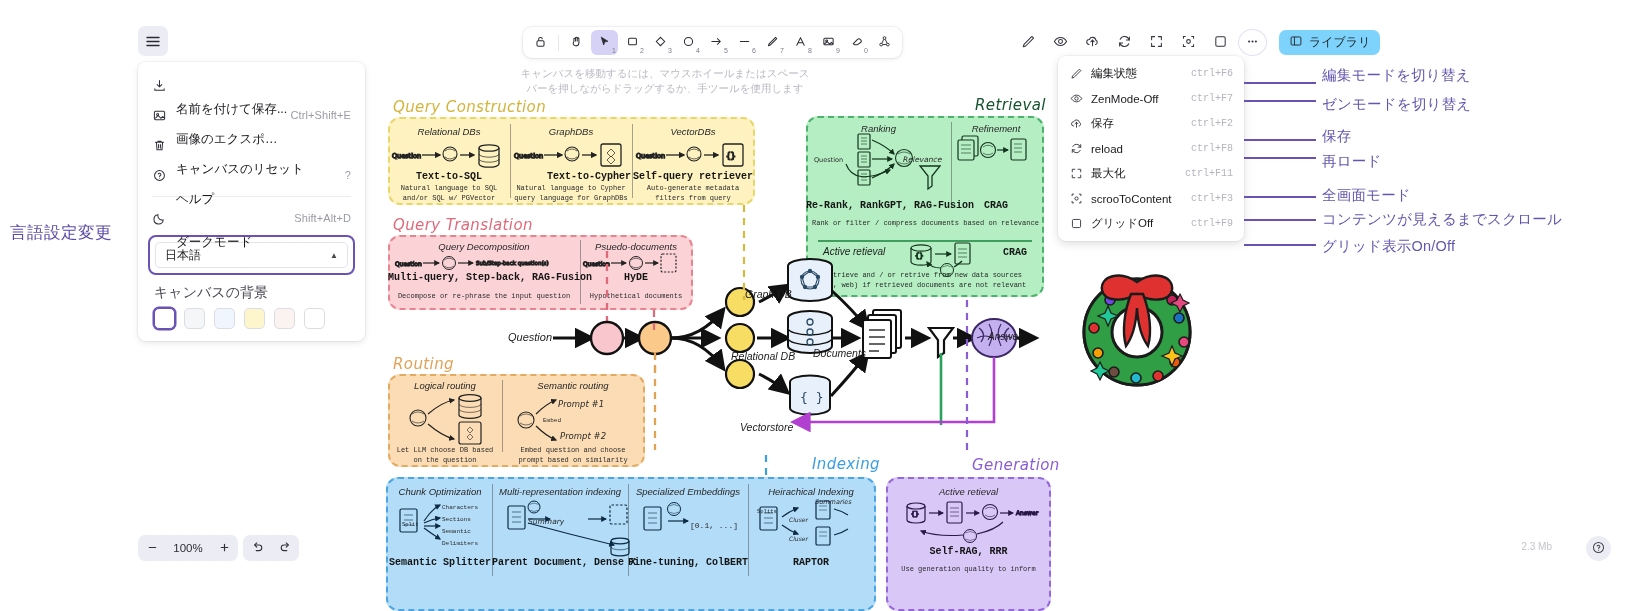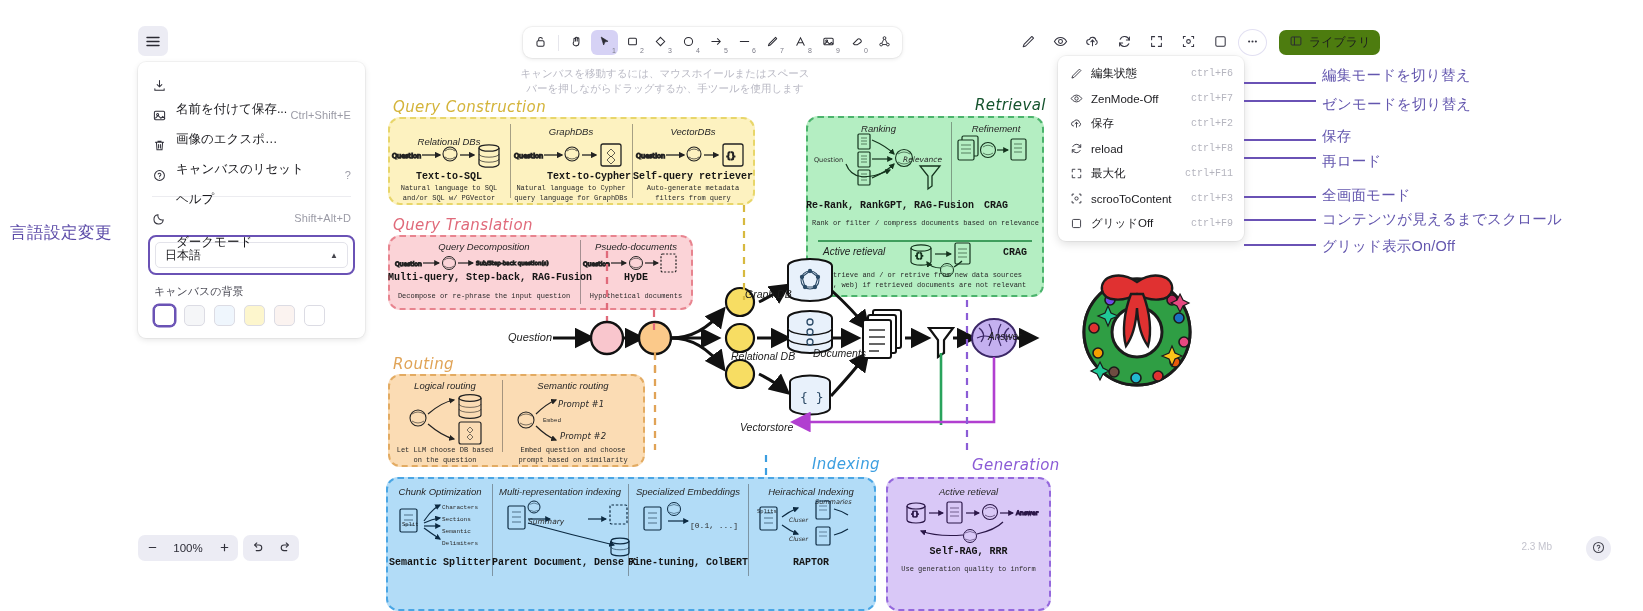--- a/index.html
+++ b/index.html
@@ -46,21 +46,21 @@
   #language-select-wrap {
     margin:2px 4px 0 4px; padding:5px; border:2px solid #6a52b5; border-radius:8px;
   }
   #language-select {
     width:100%; height:26px; border:1px solid #e3e3ea; border-radius:5px;
     background:#fff; display:flex; align-items:center; justify-content:space-between;
     padding:0 9px; font-size:12px; color:#1b1b1f; cursor:pointer;
   }
   #language-select .caret { font-size:8px; color:#44444c; }
 
-  .canvas-bg-title { font-size:11px; color:#4a4a55; margin:9px 0 6px 10px; }
+  .canvas-bg-title { font-size:14px; color:#4a4a55; margin:9px 0 6px 10px; }
   .swatches { display:flex; gap:9px; padding:0 10px; }
   .swatch { width:21px; height:21px; border-radius:5px; border:1px solid #dcdce4; cursor:pointer; }
   .swatch.selected { box-shadow:0 0 0 1.5px #6a52b5; border-color:#6a52b5; }
 
   
   #lang-annotation {
     position:absolute; left:10px; top:222px;
     font-size:16.5px; color:#5b4aa8; letter-spacing:.5px;
   }
 
@@ -92,21 +92,21 @@
     position:absolute; left:1014px; top:27px; height:31px;
     display:flex; align-items:center; gap:3px;
   }
   .rt-btn {
     width:29px; height:27px; border-radius:7px; border:none; background:transparent;
     display:flex; align-items:center; justify-content:center; cursor:pointer; color:#343440;
   }
   .rt-btn.dots { box-shadow:0 0 0 1px #e2e0f2 inset; border-radius:50%; }
   #library-button {
     margin-left:9px; height:25px; display:flex; align-items:center; gap:6px;
-    background:#4d7c0f; border-radius:7px; padding:0 10px; border:none;
+    background:#7dd3fc; border-radius:7px; padding:0 10px; border:none;
     font-size:12px; color:#1b1b1f; cursor:pointer; white-space:nowrap;
   }
 
   
   #overflow-menu {
     position:absolute; left:1058px; top:56px; width:186px;
     background:#ffffff; border-radius:8px;
     box-shadow:0 3px 10px rgba(0,0,0,.13), 0 0 0 1px rgba(0,0,0,.04);
     padding:5px 4px;
   }
@@ -180,21 +180,21 @@
 
 <div class="stage">
 
   <div id="diagram">
 
     <div class="sec-title" style="left:393px; top:98px; color:#d4b43a;">Query Construction</div>
     <div class="panel" style="left:388px; top:117px; width:367px; height:88px; background:#fdf2c0; border-color:#e8d66a;"></div>
     <div class="vdiv" style="left:510px; top:124px; height:74px;"></div>
     <div class="vdiv" style="left:632px; top:124px; height:74px;"></div>
 
-    <div class="pcol-title" style="left:388px; top:136px; width:122px;">Relational DBs</div>
+    <div class="pcol-title" style="left:388px; top:126px; width:122px;">Relational DBs</div>
     <div class="pcol-name" style="left:388px; top:171px; width:122px;">Text-to-SQL</div>
     <div class="pcol-desc" style="left:386px; top:184px; width:126px;"><span style="white-space:pre-line">Natural language to SQL
 and/or SQL w/ PGVector</span></div>
 
     <div class="pcol-title" style="left:510px; top:126px; width:122px;">GraphDBs</div>
     <div class="pcol-name" style="left:510px; top:171px; width:122px;padding-left:36px;">Text-to-Cypher</div>
     <div class="pcol-desc" style="left:508px; top:184px; width:126px;"><span style="white-space:pre-line">Natural language to Cypher
 query language for GraphDBs</span></div>
 
     <div class="pcol-title" style="left:632px; top:126px; width:122px;">VectorDBs</div>

